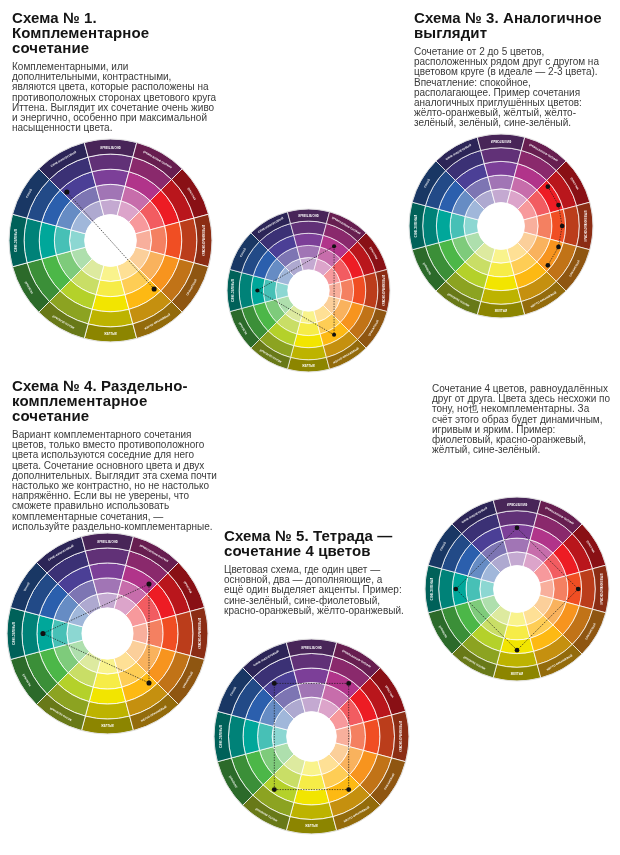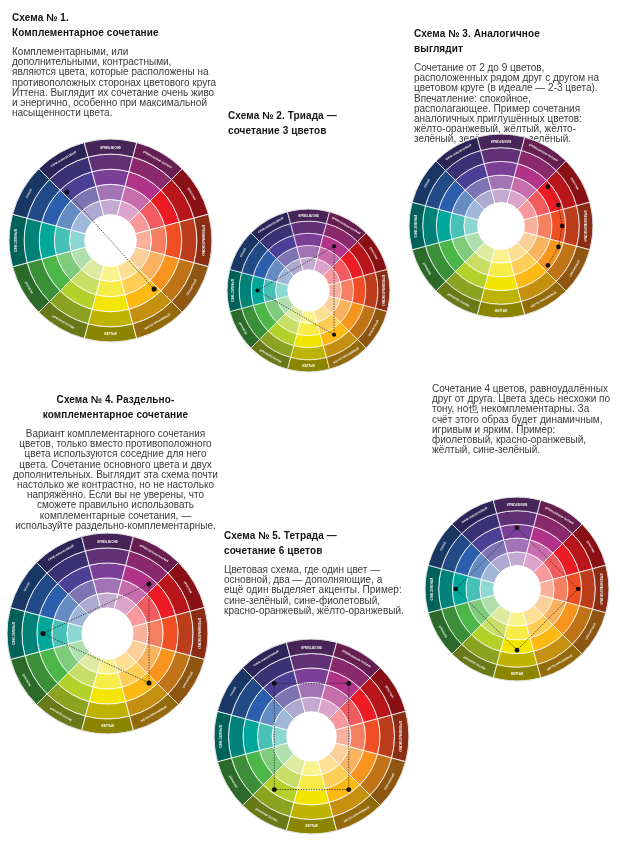--- a/index.html
+++ b/index.html
@@ -9,21 +9,21 @@
     font-family:"Liberation Sans", sans-serif;
     color:#1a1a1a;
     position:relative;
     overflow:hidden;
   }
   .page{position:relative;width:620px;height:855px;}
 
   .block{position:absolute;}
 
   .heading{
-    font-size:10px;
+    font-size:15px;
     font-weight:700;
     line-height:15px;
     color:#141414;
     letter-spacing:.1px;
     margin:0 0 7px 0;
   }
   .body{
     font-size:10px;
     line-height:10.2px;
     color:#3a3a3a;
@@ -125,21 +125,20 @@
         <text x="149.46912499999996" y="183.85291088705355" class="rim-label" text-anchor="middle" dominant-baseline="middle" transform="rotate(330 149.46912499999996 183.85291088705355)" font-size="3.7925">ЖЕЛТО-ОРАНЖЕВЫЙ</text>
         <circle cx="102.5" cy="102.5" r="25.8825" fill="#ffffff"></circle>
         <circle cx="102.5" cy="102.5" r="101.5" fill="none" stroke="#d8d8d8" stroke-width="0.7"></circle>
         <line x1="146.12972440478046" y1="150.9557179424978" x2="58.87027559521953" y2="54.04428205750219" stroke="#1a1a1a" stroke-width="0.7" stroke-dasharray="1.4 1.2"></line>
         <circle cx="146.12972440478046" cy="150.9557179424978" r="2.5625" fill="#111111"></circle>
         <circle cx="58.87027559521953" cy="54.04428205750219" r="2.5625" fill="#111111"></circle>
       </svg>
   </div>
 
   <div class="block" style="left:228px;top:108px;width:172px;">
-    <div class="heading"><span>Схема № 2. Триада —</span><br><span>сочетание 3 цветов</span></div>
   </div>
   <div class="wheel-wrap" style="left:226px;top:208px;">
     <svg id="wheel-2" width="165" height="165" viewBox="0 0 165 165">
         <path d="M 91.0218758790456 114.30407375639386 A 32.926 32.926 0 0 1 73.97812412095439 114.30407375639386 L 77.12109319515686 102.57435348485257 A 20.7825 20.7825 0 0 0 87.87890680484314 102.57435348485257 Z" fill="rgb(249,243,140)" stroke="#ffffff" stroke-width="0.66"></path>
         <path d="M 94.16484495324806 126.03379402793516 A 45.069500000000005 45.069500000000005 0 0 1 70.83515504675194 126.03379402793516 L 73.97812412095439 114.30407375639386 A 32.926 32.926 0 0 0 91.0218758790456 114.30407375639386 Z" fill="rgb(246,236,71)" stroke="#ffffff" stroke-width="0.66"></path>
         <path d="M 97.30781402745052 137.76351429947647 A 57.213 57.213 0 0 1 67.69218597254948 137.76351429947647 L 70.83515504675194 126.03379402793516 A 45.069500000000005 45.069500000000005 0 0 0 94.16484495324806 126.03379402793516 Z" fill="#f2e500" stroke="#ffffff" stroke-width="0.66"></path>
         <path d="M 100.45078310165299 149.49323457101778 A 69.35650000000001 69.35650000000001 0 0 1 64.54921689834701 149.49323457101778 L 67.69218597254948 137.76351429947647 A 57.213 57.213 0 0 0 97.30781402745052 137.76351429947647 Z" fill="rgb(189,179,0)" stroke="#ffffff" stroke-width="0.66"></path>
         <path d="M 103.59375217585544 161.22295484255906 A 81.5 81.5 0 0 1 61.40624782414455 161.22295484255906 L 64.54921689834701 149.49323457101778 A 69.35650000000001 69.35650000000001 0 0 0 100.45078310165299 149.49323457101778 Z" fill="rgb(140,133,0)" stroke="#ffffff" stroke-width="0.66"></path>
         <text x="82.5" y="157.92825" class="rim-label" text-anchor="middle" dominant-baseline="middle" transform="rotate(0 82.5 157.92825)" font-size="3.0524999999999998">ЖЕЛТЫЙ</text>
         <path d="M 73.97812412095439 114.30407375639386 A 32.926 32.926 0 0 1 59.21780212265173 105.78219787734827 L 67.80455331999057 97.19544668000943 A 20.7825 20.7825 0 0 0 77.12109319515686 102.57435348485257 Z" fill="rgb(221,234,159)" stroke="#ffffff" stroke-width="0.66"></path>
@@ -212,23 +211,23 @@
         <circle cx="82.5" cy="82.5" r="81.5" fill="none" stroke="#d8d8d8" stroke-width="0.7"></circle>
         <line x1="31.35875" y1="82.5" x2="108.070625" y2="38.21037831870908" stroke="#1a1a1a" stroke-width="0.7" stroke-dasharray="1.4 1.2"></line>
         <line x1="108.070625" y1="38.21037831870908" x2="108.070625" y2="126.78962168129092" stroke="#1a1a1a" stroke-width="0.7" stroke-dasharray="1.4 1.2"></line>
         <line x1="108.070625" y1="126.78962168129092" x2="31.35875" y2="82.5" stroke="#1a1a1a" stroke-width="0.7" stroke-dasharray="1.4 1.2"></line>
         <circle cx="31.35875" cy="82.5" r="2.0625" fill="#111111"></circle>
         <circle cx="108.070625" cy="38.21037831870908" r="2.0625" fill="#111111"></circle>
         <circle cx="108.070625" cy="126.78962168129092" r="2.0625" fill="#111111"></circle>
       </svg>
   </div>
 
-  <div class="block" style="left:414px;top:26px;width:196px;">
+  <div class="block" style="left:414px;top:10px;width:196px;">
     <div class="heading"><span>Схема № 3. Аналогичное</span><br><span>выглядит</span></div>
-    <p class="body">Сочетание от 2 до 9 цветов, расположенных рядом друг с другом на цветовом круге (в идеале — 2-3 цвета). Впечатление: спокойное, располагающее. Пример сочетания аналогичных приглушённых цветов: жёлто-оранжевый, жёлтый, жёлто-зелёный, зелёный, сине-зелёный.</p>
+    <p class="body">Сочетание от 2 до 5 цветов, расположенных рядом друг с другом на цветовом круге (в идеале — 2-3 цвета). Впечатление: спокойное, располагающее. Пример сочетания аналогичных приглушённых цветов: жёлто-оранжевый, жёлтый, жёлто-зелёный, зелёный, сине-зелёный.</p>
   </div>
   <div class="wheel-wrap" style="left:408px;top:133px;">
     <svg id="wheel-3" width="186" height="186" viewBox="0 0 186 186">
         <path d="M 102.61978626837049 128.9015311115121 A 37.168 37.168 0 0 1 83.38021373162951 128.9015311115121 L 86.92810520189487 115.66061988474155 A 23.46 23.46 0 0 0 99.07189479810513 115.66061988474155 Z" fill="rgb(249,243,140)" stroke="#ffffff" stroke-width="0.744"></path>
         <path d="M 106.16767773863585 142.14244233828265 A 50.876 50.876 0 0 1 79.83232226136415 142.14244233828265 L 83.38021373162951 128.9015311115121 A 37.168 37.168 0 0 0 102.61978626837049 128.9015311115121 Z" fill="rgb(246,236,71)" stroke="#ffffff" stroke-width="0.744"></path>
         <path d="M 109.7155692089012 155.3833535650532 A 64.584 64.584 0 0 1 76.2844307910988 155.3833535650532 L 79.83232226136415 142.14244233828265 A 50.876 50.876 0 0 0 106.16767773863585 142.14244233828265 Z" fill="#f2e500" stroke="#ffffff" stroke-width="0.744"></path>
         <path d="M 113.26346067916656 168.62426479182375 A 78.292 78.292 0 0 1 72.73653932083343 168.62426479182375 L 76.2844307910988 155.3833535650532 A 64.584 64.584 0 0 0 109.7155692089012 155.3833535650532 Z" fill="rgb(189,179,0)" stroke="#ffffff" stroke-width="0.744"></path>
         <path d="M 116.81135214943191 181.8651760185943 A 92 92 0 0 1 69.18864785056809 181.8651760185943 L 72.73653932083343 168.62426479182375 A 78.292 78.292 0 0 0 113.26346067916656 168.62426479182375 Z" fill="rgb(140,133,0)" stroke="#ffffff" stroke-width="0.744"></path>
         <text x="93" y="178.14600000000002" class="rim-label" text-anchor="middle" dominant-baseline="middle" transform="rotate(0 93 178.14600000000002)" font-size="3.441">ЖЕЛТЫЙ</text>
         <path d="M 83.38021373162951 128.9015311115121 A 37.168 37.168 0 0 1 66.7182551568584 119.2817448431416 L 76.4112749133636 109.5887250866364 A 23.46 23.46 0 0 0 86.92810520189487 115.66061988474155 Z" fill="rgb(221,234,159)" stroke="#ffffff" stroke-width="0.744"></path>
@@ -304,21 +303,21 @@
         <line x1="154.15699999999998" y1="93" x2="150.4687816094038" y2="113.91692590536792" stroke="#1a1a1a" stroke-width="0.7" stroke-dasharray="1.4 1.2"></line>
         <line x1="150.4687816094038" y1="113.91692590536792" x2="139.84898000782732" y2="132.31096184559968" stroke="#1a1a1a" stroke-width="0.7" stroke-dasharray="1.4 1.2"></line>
         <circle cx="139.84898000782732" cy="53.68903815440032" r="2.325" fill="#111111"></circle>
         <circle cx="150.4687816094038" cy="72.08307409463208" r="2.325" fill="#111111"></circle>
         <circle cx="154.15699999999998" cy="93" r="2.325" fill="#111111"></circle>
         <circle cx="150.4687816094038" cy="113.91692590536792" r="2.325" fill="#111111"></circle>
         <circle cx="139.84898000782732" cy="132.31096184559968" r="2.325" fill="#111111"></circle>
       </svg>
   </div>
 
-  <div class="block" style="left:12px;top:392px;width:207px;text-align:center;">
+  <div class="block" style="left:12px;top:378px;width:207px;">
     <div class="heading"><span>Схема № 4. Раздельно-</span><br><span>комплементарное сочетание</span></div>
     <p class="body">Вариант комплементарного сочетания цветов, только вместо противоположного цвета используются соседние для него цвета. Сочетание основного цвета и двух дополнительных. Выглядит эта схема почти настолько же контрастно, но не настолько напряжённо. Если вы не уверены, что сможете правильно использовать комплементарные сочетания, — используйте раздельно-комплементарные.</p>
   </div>
   <div class="wheel-wrap" style="left:6px;top:532px;">
     <svg id="wheel-4" width="203" height="203" viewBox="0 0 203 203">
         <path d="M 112.00857086925255 140.71852039898874 A 40.602000000000004 40.602000000000004 0 0 1 90.99142913074745 140.71852039898874 L 94.86711492163515 126.2542641132231 A 25.6275 25.6275 0 0 0 108.13288507836485 126.2542641132231 Z" fill="rgb(249,243,140)" stroke="#ffffff" stroke-width="0.812"></path>
         <path d="M 115.88425666014024 155.1827766847544 A 55.5765 55.5765 0 0 1 87.11574333985975 155.1827766847544 L 90.99142913074745 140.71852039898874 A 40.602000000000004 40.602000000000004 0 0 0 112.00857086925255 140.71852039898874 Z" fill="rgb(246,236,71)" stroke="#ffffff" stroke-width="0.812"></path>
         <path d="M 119.75994245102794 169.64703297052006 A 70.551 70.551 0 0 1 83.24005754897205 169.64703297052006 L 87.11574333985975 155.1827766847544 A 55.5765 55.5765 0 0 0 115.88425666014024 155.1827766847544 Z" fill="#f2e500" stroke="#ffffff" stroke-width="0.812"></path>
         <path d="M 123.63562824191564 184.11128925628572 A 85.52550000000001 85.52550000000001 0 0 1 79.36437175808435 184.11128925628572 L 83.24005754897205 169.64703297052006 A 70.551 70.551 0 0 0 119.75994245102794 169.64703297052006 Z" fill="rgb(189,179,0)" stroke="#ffffff" stroke-width="0.812"></path>
         <path d="M 127.51131403280334 198.57554554205137 A 100.5 100.5 0 0 1 75.48868596719666 198.57554554205137 L 79.36437175808435 184.11128925628572 A 85.52550000000001 85.52550000000001 0 0 0 123.63562824191564 184.11128925628572 Z" fill="rgb(140,133,0)" stroke="#ffffff" stroke-width="0.812"></path>
@@ -394,21 +393,21 @@
         <line x1="36.9388" y1="101.50000000000001" x2="142.9991394264946" y2="52.04325149890704" stroke="#1a1a1a" stroke-width="0.7" stroke-dasharray="1.4 1.2"></line>
         <line x1="36.9388" y1="101.50000000000001" x2="142.9991394264946" y2="150.95674850109296" stroke="#1a1a1a" stroke-width="0.7" stroke-dasharray="1.4 1.2"></line>
         <line x1="142.9991394264946" y1="52.04325149890704" x2="142.9991394264946" y2="150.95674850109296" stroke="#1a1a1a" stroke-width="0.7" stroke-dasharray="1.4 1.2"></line>
         <circle cx="36.9388" cy="101.50000000000001" r="2.5375" fill="#111111"></circle>
         <circle cx="142.9991394264946" cy="52.04325149890704" r="2.5375" fill="#111111"></circle>
         <circle cx="142.9991394264946" cy="150.95674850109296" r="2.5375" fill="#111111"></circle>
       </svg>
   </div>
 
   <div class="block" style="left:224px;top:528px;width:180px;">
-    <div class="heading"><span>Схема № 5. Тетрада —</span><br><span>сочетание 6 цветов</span></div>
+    <div class="heading"><span>Схема № 5. Тетрада —</span><br><span>сочетание 4 цветов</span></div>
     <p class="body">Цветовая схема, где один цвет — основной, два — дополняющие, а ещё один выделяет акценты. Пример: сине-зелёный, сине-фиолетовый, красно-оранжевый, жёлто-оранжевый.</p>
   </div>
   <div class="wheel-wrap" style="left:213px;top:638px;">
     <svg id="wheel-5" width="197" height="197" viewBox="0 0 197 197">
         <path d="M 108.69488218658829 136.54781829752642 A 39.39 39.39 0 0 1 88.3051178134117 136.54781829752642 L 92.06511149113858 122.51533085611196 A 24.8625 24.8625 0 0 0 104.93488850886142 122.51533085611196 Z" fill="rgb(249,243,140)" stroke="#ffffff" stroke-width="0.788"></path>
         <path d="M 112.45487586431517 150.58030573894084 A 53.917500000000004 53.917500000000004 0 0 1 84.54512413568483 150.58030573894084 L 88.3051178134117 136.54781829752642 A 39.39 39.39 0 0 0 108.69488218658829 136.54781829752642 Z" fill="rgb(246,236,71)" stroke="#ffffff" stroke-width="0.788"></path>
         <path d="M 116.21486954204204 164.61279318035528 A 68.44500000000001 68.44500000000001 0 0 1 80.78513045795796 164.61279318035528 L 84.54512413568483 150.58030573894084 A 53.917500000000004 53.917500000000004 0 0 0 112.45487586431517 150.58030573894084 Z" fill="#f2e500" stroke="#ffffff" stroke-width="0.788"></path>
         <path d="M 119.9748632197689 178.64528062176973 A 82.97250000000001 82.97250000000001 0 0 1 77.0251367802311 178.64528062176973 L 80.78513045795796 164.61279318035528 A 68.44500000000001 68.44500000000001 0 0 0 116.21486954204204 164.61279318035528 Z" fill="rgb(189,179,0)" stroke="#ffffff" stroke-width="0.788"></path>
         <path d="M 123.73485689749577 192.67776806318415 A 97.5 97.5 0 0 1 73.26514310250423 192.67776806318415 L 77.0251367802311 178.64528062176973 A 82.97250000000001 82.97250000000001 0 0 0 119.9748632197689 178.64528062176973 Z" fill="rgb(140,133,0)" stroke="#ffffff" stroke-width="0.788"></path>
         <text x="98.5" y="188.73625" class="rim-label" text-anchor="middle" dominant-baseline="middle" transform="rotate(0 98.5 188.73625)" font-size="3.6445">ЖЕЛТЫЙ</text>

